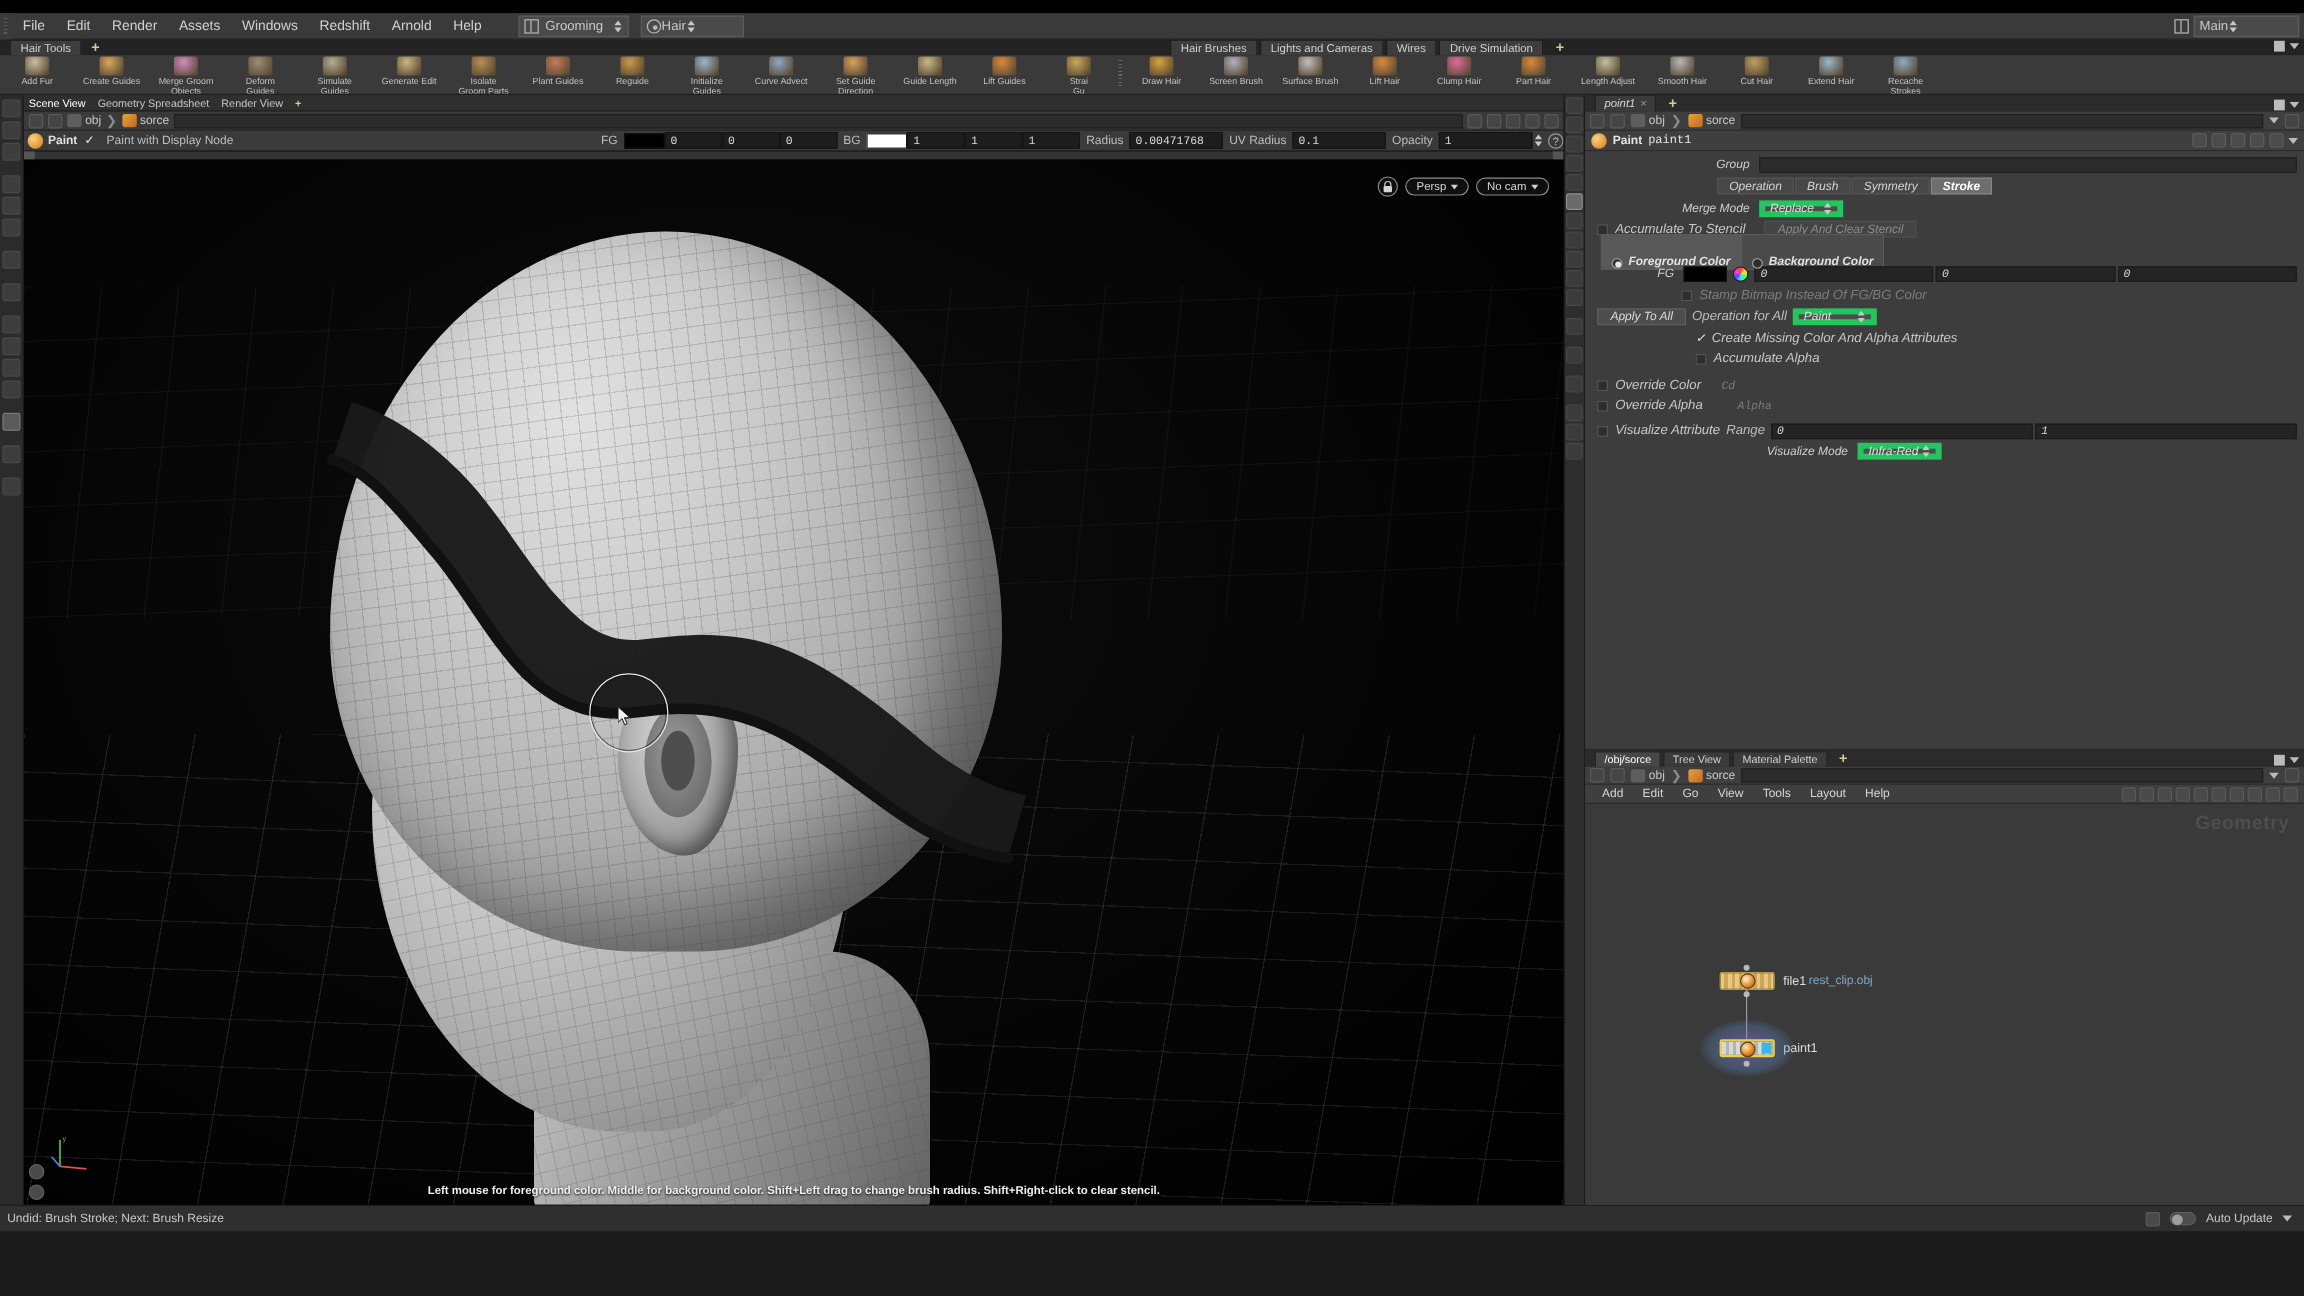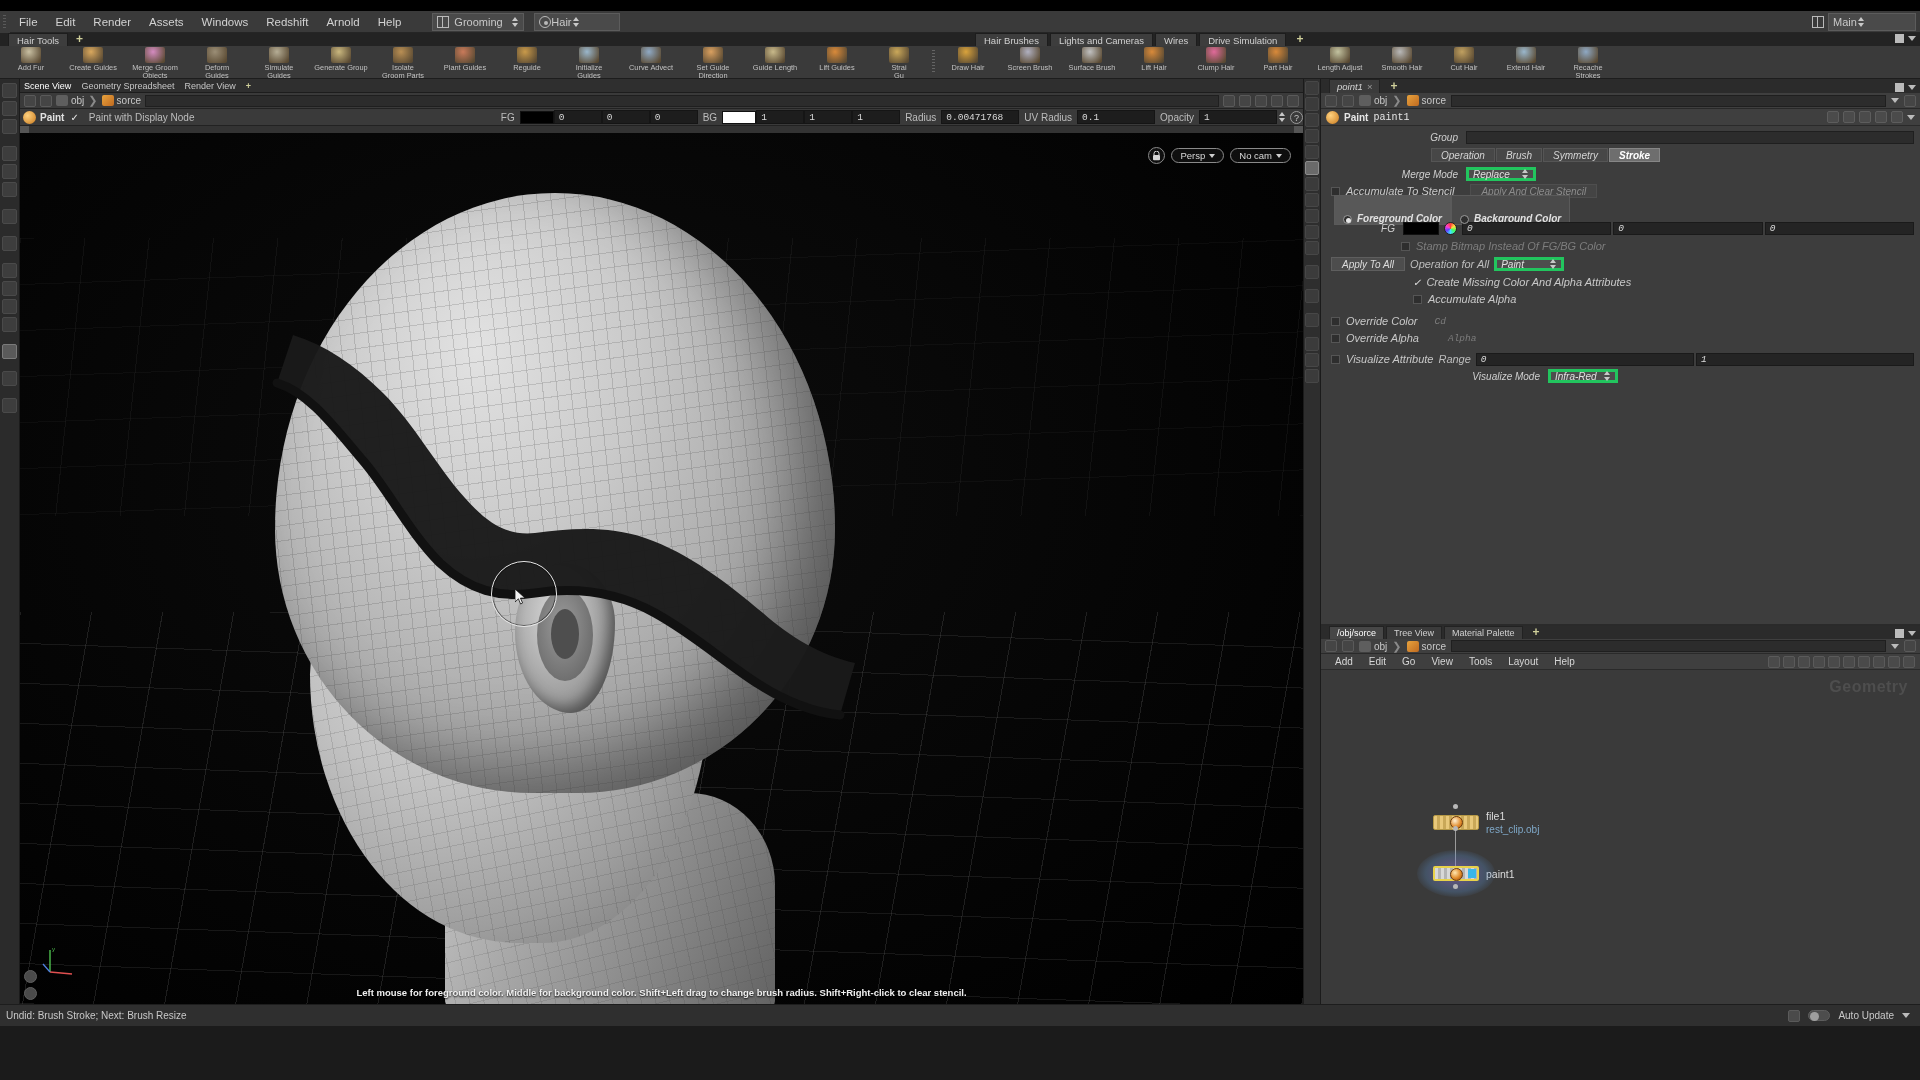--- a/index.html
+++ b/index.html
@@ -170,21 +170,21 @@
   .hic{width:12px;height:12px;background:#4b4b4b;border:1px solid #5d5d5d;border-radius:2px;}
 
   .rp-body{flex:1;overflow:hidden;background:#3d3d3d;padding-top:3px;font-style:italic;}
   .prow{display:flex;align-items:center;height:16px;margin-bottom:1px;padding-right:6px;}
   .plabel{width:145px;text-align:right;padding-right:8px;font-size:10px;color:#cfcfcf;}
   .pfield{flex:1;height:13px;background:#2c2c2c;border:1px solid #1f1f1f;}
   .ptabs{display:flex;gap:1px;margin:3px 0 4px 110px;}
   .ptab{height:14px;line-height:13px;padding:0 9px;font-size:10px;background:#474747;
     border:1px solid #555;color:#d4d4d4;}
   .ptab.sel{background:#6e6e6e;border-color:#868686;color:#fff;font-weight:bold;}
-  .combo{height:14px;background:#4d4d4d;border:3px solid #22c55e;display:flex;align-items:center;
+  .combo{height:14px;background:#4d4d4d;border:5px solid #22c55e;display:flex;align-items:center;
     padding:0 4px;font-size:10px;color:#e0e0e0;min-width:70px;}
   .combo .cw{flex:1;}
   .cbox{width:9px;height:9px;background:#2e2e2e;border:1px solid #555;margin-right:6px;}
   .cmark{color:#e8e8e8;font-size:10px;margin-right:5px;}
   .btn{height:14px;line-height:13px;padding:0 10px;background:#4d4d4d;border:1px solid #5e5e5e;
     font-size:10px;color:#dcdcdc;text-align:center;}
   .btn.dim{color:#8c8c8c;background:#444;border-color:#4e4e4e;}
   .radio{width:9px;height:9px;border-radius:50%;border:1px solid #9b9b9b;margin-right:5px;position:relative;background:#2e2e2e;}
   .radio.on:after{content:"";position:absolute;left:2px;top:2px;width:5px;height:5px;border-radius:50%;background:#e6e6e6;}
   .segbar{display:flex;margin-left:13px;}
@@ -316,21 +316,21 @@
         <div class="tlab">Deform
 Guides</div>
       </div>
       <div class="tool">
         <div class="ic" style="background: radial-gradient(circle at 40% 30%, rgb(181, 173, 149), rgb(90, 74, 51) 85%);"></div>
         <div class="tlab">Simulate
 Guides</div>
       </div>
       <div class="tool">
         <div class="ic" style="background: radial-gradient(circle at 40% 30%, rgb(201, 183, 126), rgb(90, 74, 51) 85%);"></div>
-        <div class="tlab">Generate Group</div>
+        <div class="tlab">Generate Edit</div>
       </div>
       <div class="tool">
         <div class="ic" style="background: radial-gradient(circle at 40% 30%, rgb(185, 143, 84), rgb(90, 74, 51) 85%);"></div>
         <div class="tlab">Isolate
 Groom Parts</div>
       </div>
       <div class="tool">
         <div class="ic" style="background: radial-gradient(circle at 40% 30%, rgb(201, 122, 90), rgb(90, 74, 51) 85%);"></div>
         <div class="tlab">Plant Guides</div>
       </div>
@@ -829,21 +829,21 @@
         <div class="netlabel">Geometry</div>
 
         <div class="wire" style="left:134px;top:148px;height:52px;"></div>
 
         <div class="node" style="left:112px;top:140px;">
           <span class="dot" style="left:20px;top:-6px;"></span>
           <span class="nodebody file">
             <span class="nodeicon"></span>
           </span>
           <span class="dot" style="left:20px;top:16px;"></span>
-          <span style="display:flex;flex-direction:column;gap:2px;">
+          <span style="display:flex;gap:2px;">
             <span class="nodetxt">file1</span>
             <span class="nodesub">rest_clip.obj</span>
           </span>
         </div>
 
         <div class="node" style="left:112px;top:196px;">
           <span class="nodeglow"></span>
           <span class="nodebody paint">
             <span class="nodeicon p"></span>
             <span class="chip"></span>

